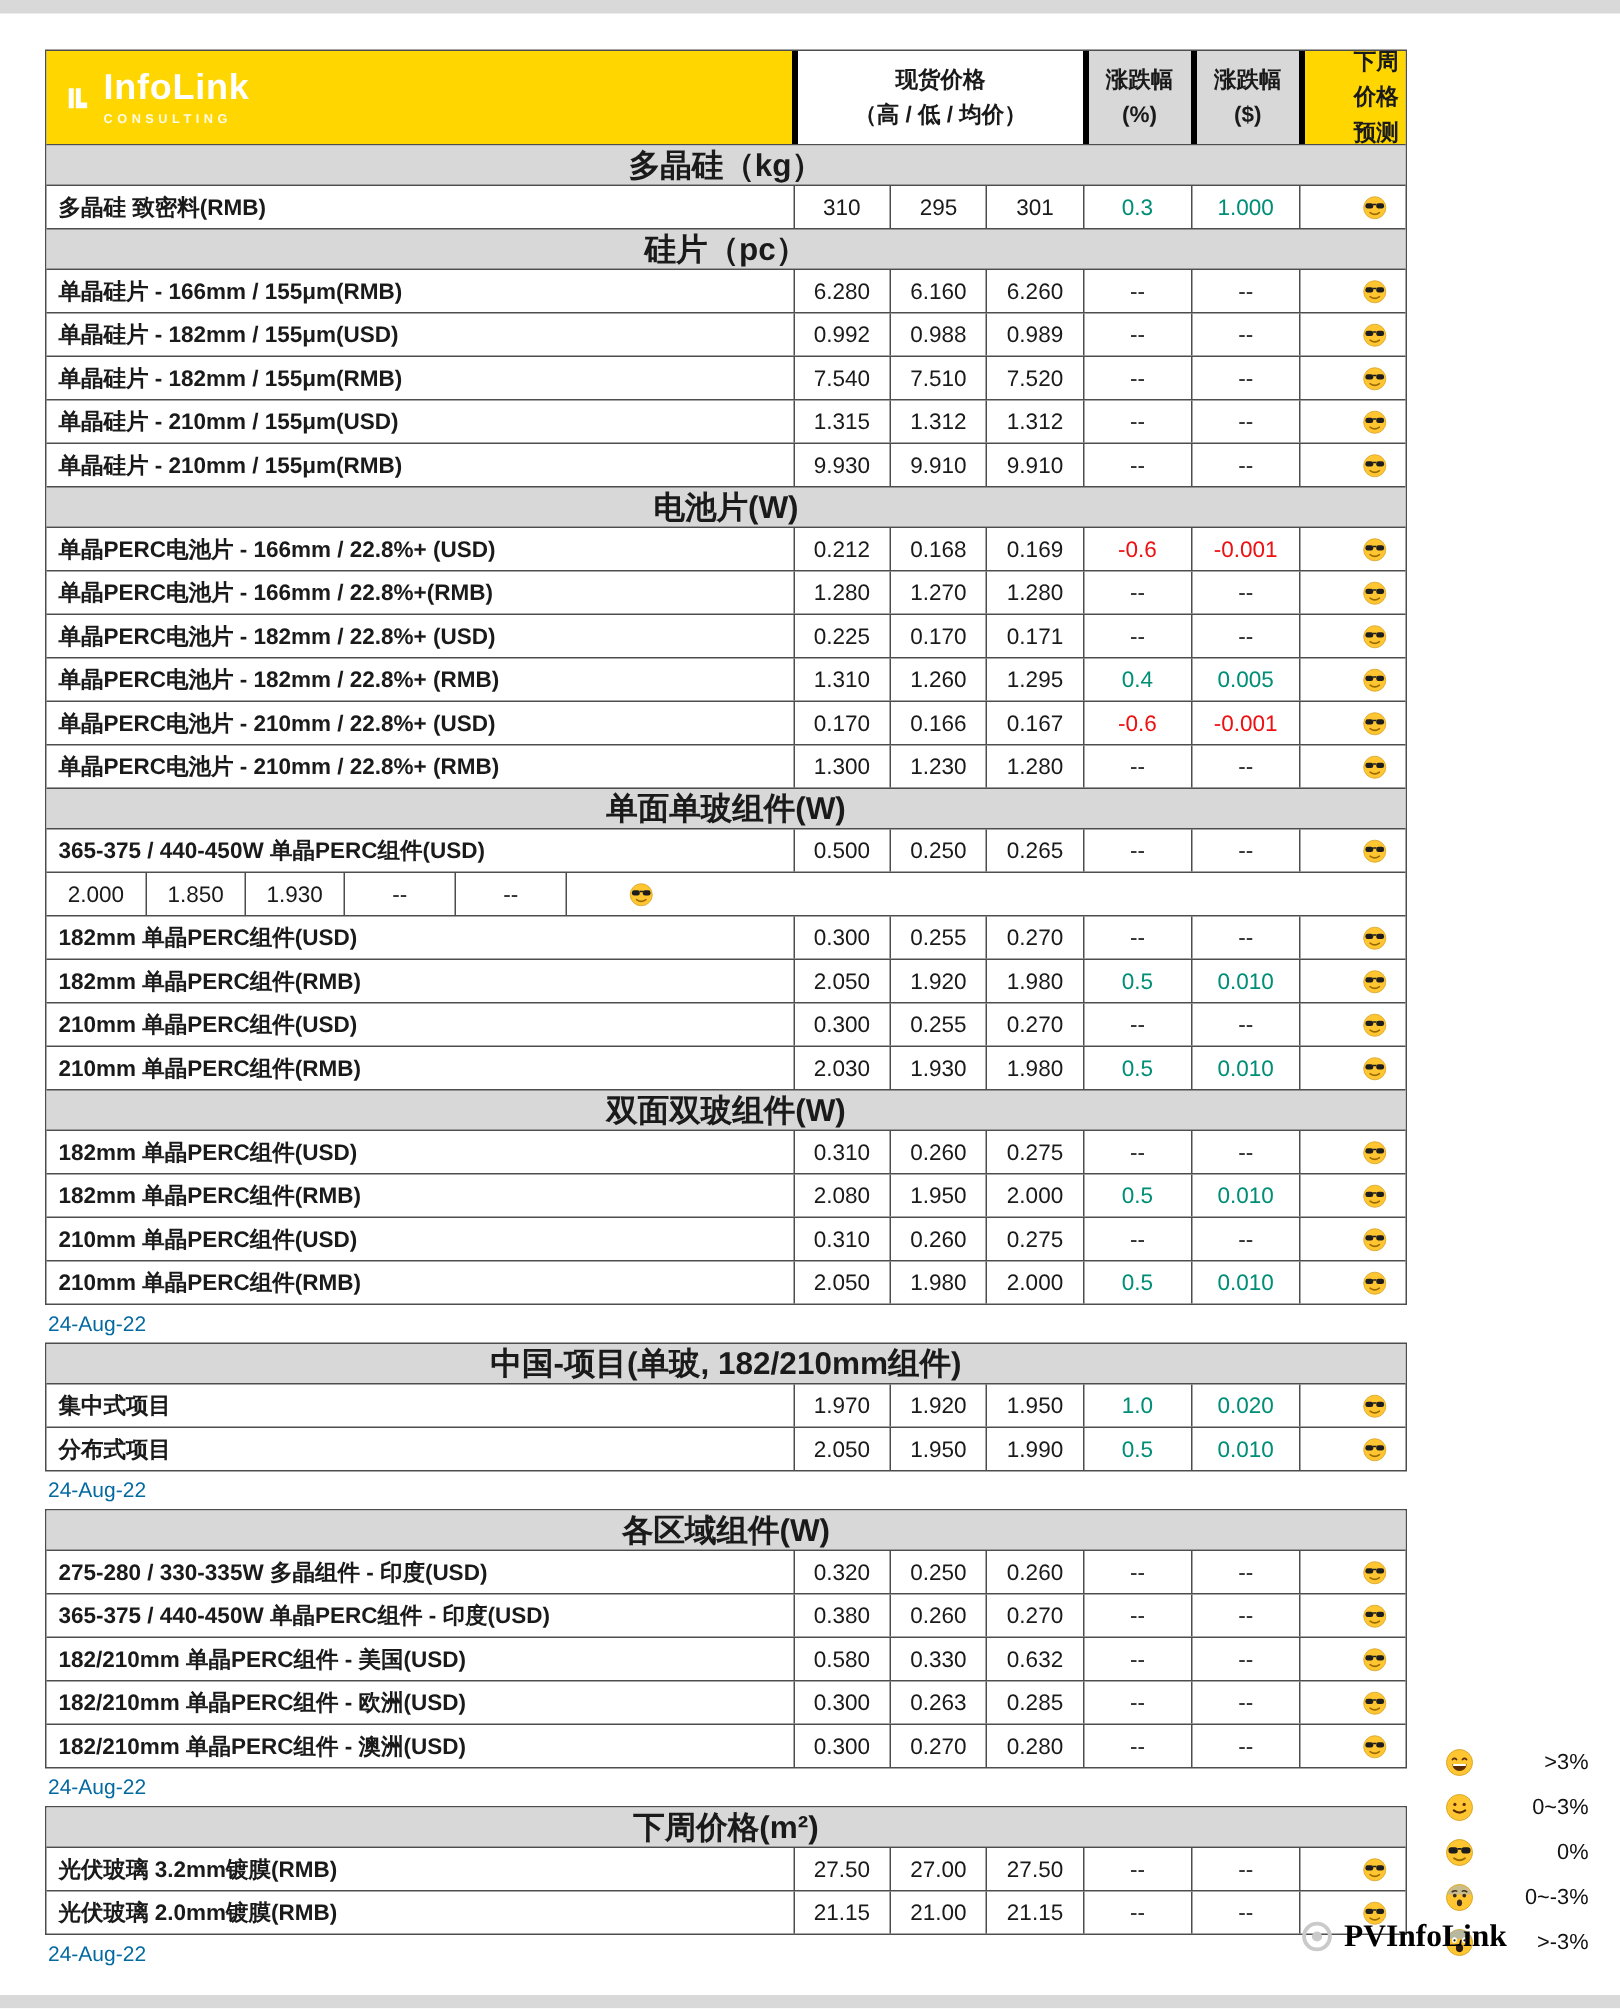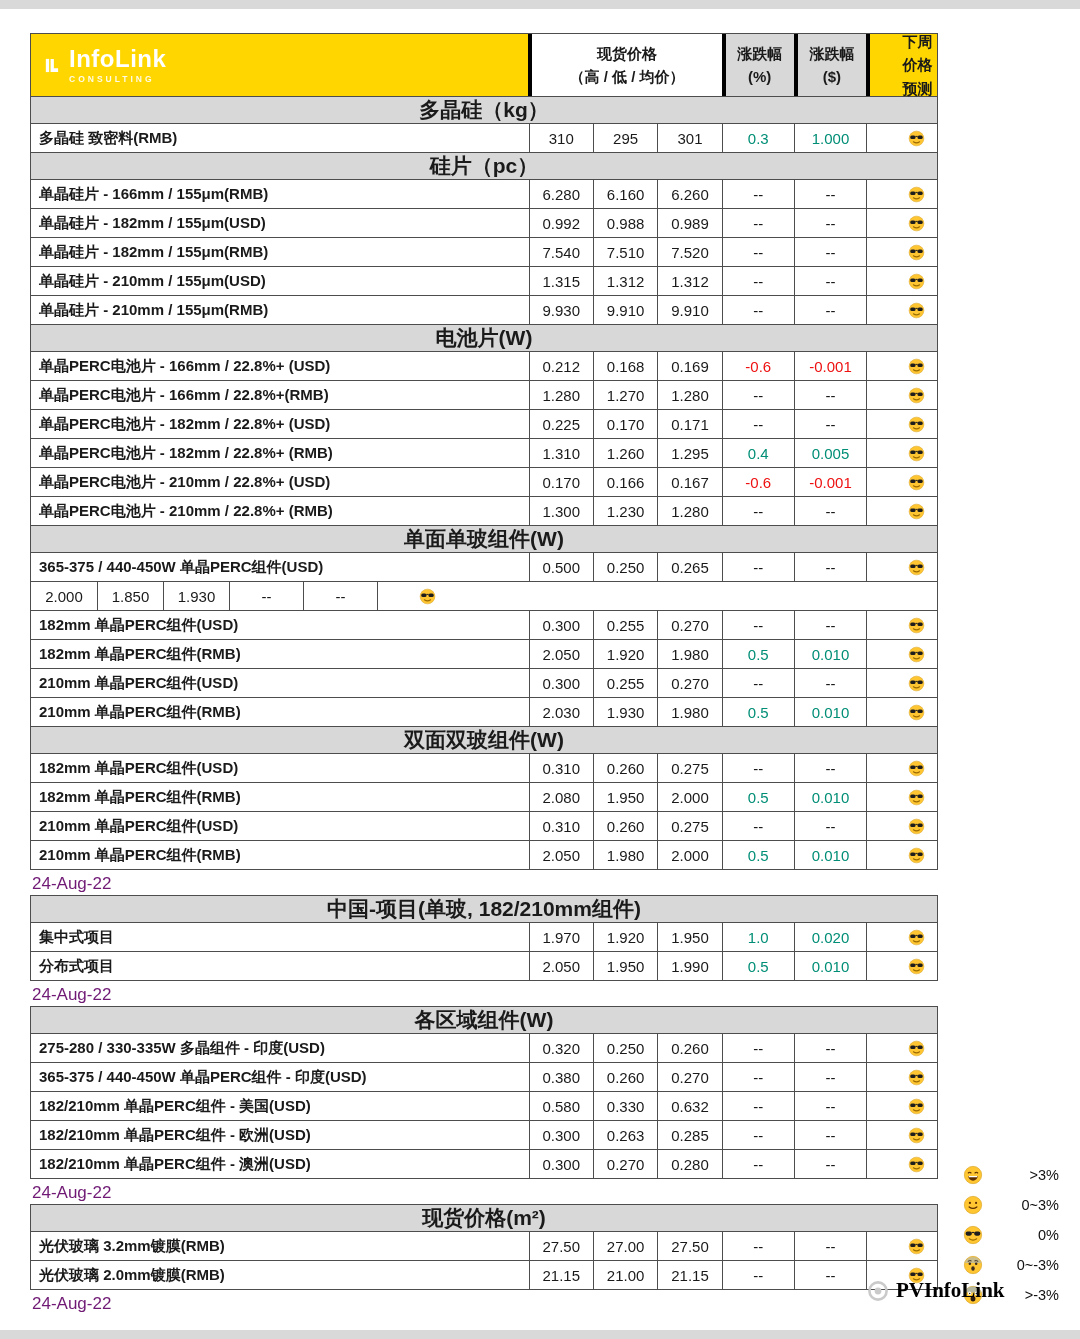--- a/index.html
+++ b/index.html
@@ -4,21 +4,21 @@
 <style>
   html,body{margin:0;padding:0;background:#ffffff;}
   body{font-family:"Liberation Sans","DejaVu Sans",sans-serif;color:#1a1a1a;}
   .page{position:relative;width:1080px;height:1339px;background:#ffffff;overflow:hidden;}
   .strip{position:absolute;left:0;width:100%;height:9px;background:#d9d9d9;}
   .strip.top{top:0;}
   .strip.bottom{bottom:0;}
   .content{position:absolute;left:30px;top:33px;width:908px;}
   .block{border:1px solid #4d4d4d;background:#fff;}
   .block + .date-label{margin:4px 0 3px 2px;}
-  .date-label{height:18px;color:#701a75;font-size:17px;}
+  .date-label{height:18px;color:#0369a1;font-size:14px;}
   .header-row{display:flex;height:62px;border-bottom:1px solid #4d4d4d;}
   .header-row .cell{border-left:4px solid #000000;}
   .header-row .cell:first-child{border-left:none;}
   .cell{display:flex;align-items:center;justify-content:center;font-size:15px;box-sizing:border-box;}
   .logo-cell{width:510px;background:var(--yellow,#FFD600);justify-content:flex-start;padding-left:12px;gap:9px;}
   .logo-text{display:flex;flex-direction:column;line-height:1;}
   .logo-text b{color:#fff;font-size:24px;font-weight:bold;letter-spacing:.5px;}
   .logo-text i{font-style:normal;color:rgba(255,255,255,.9);font-size:8.5px;letter-spacing:3px;margin-top:4px;font-weight:bold;}
   .hdr{flex-direction:column;font-weight:bold;line-height:1.55;text-align:center;}
   .c-spot{width:198px;}
@@ -652,21 +652,21 @@
                 </svg>
               </span>
             </div>
           </div>
         </div>
     </section>
     <div class="date-label">24-Aug-22</div>
 
     <section class="block">
       <div class="rows">
-          <div class="section-row">现货价格(m²)</div>
+          <div class="section-row">下周价格(m²)</div>
           <div class="row">
             <div class="cell c-name">光伏玻璃 3.2mm镀膜(RMB)</div>
             <div class="cell c-num">27.50</div>
             <div class="cell c-num">27.00</div>
             <div class="cell c-num">27.50</div>
             <div class="cell c-pct">--</div>
             <div class="cell c-usd">--</div>
             <div class="cell c-fc">
               <span class="emoji">
                 <svg viewBox="0 0 24 24">

